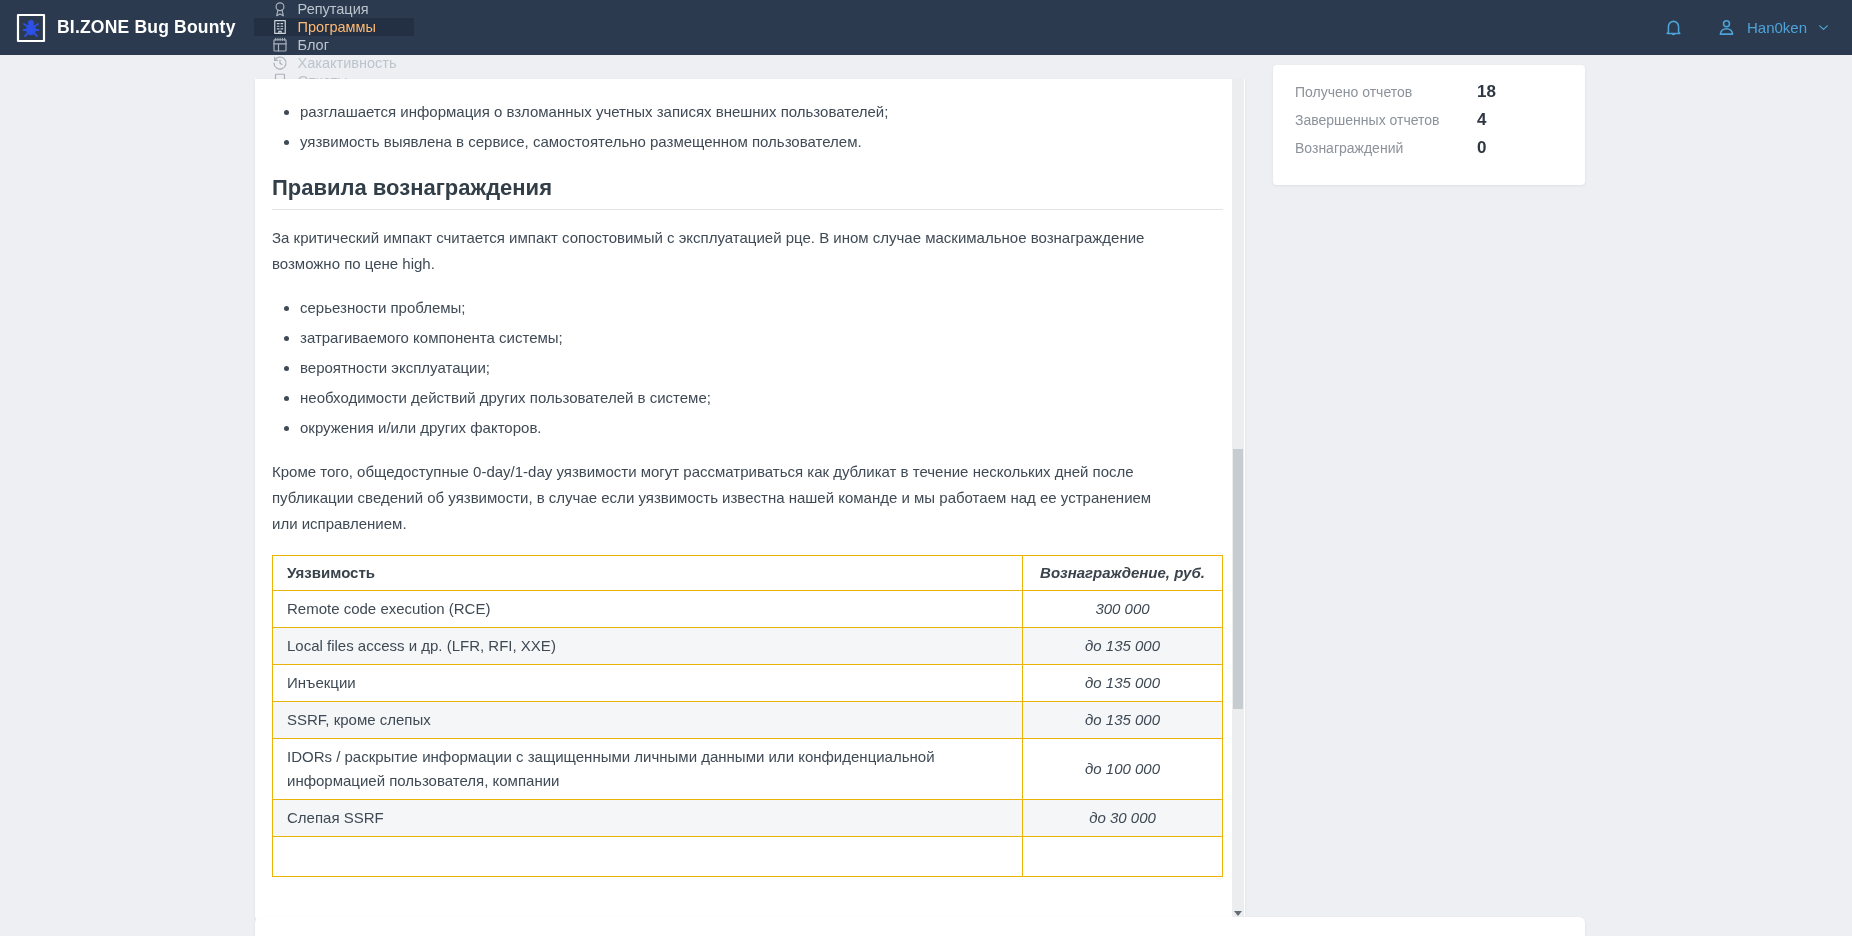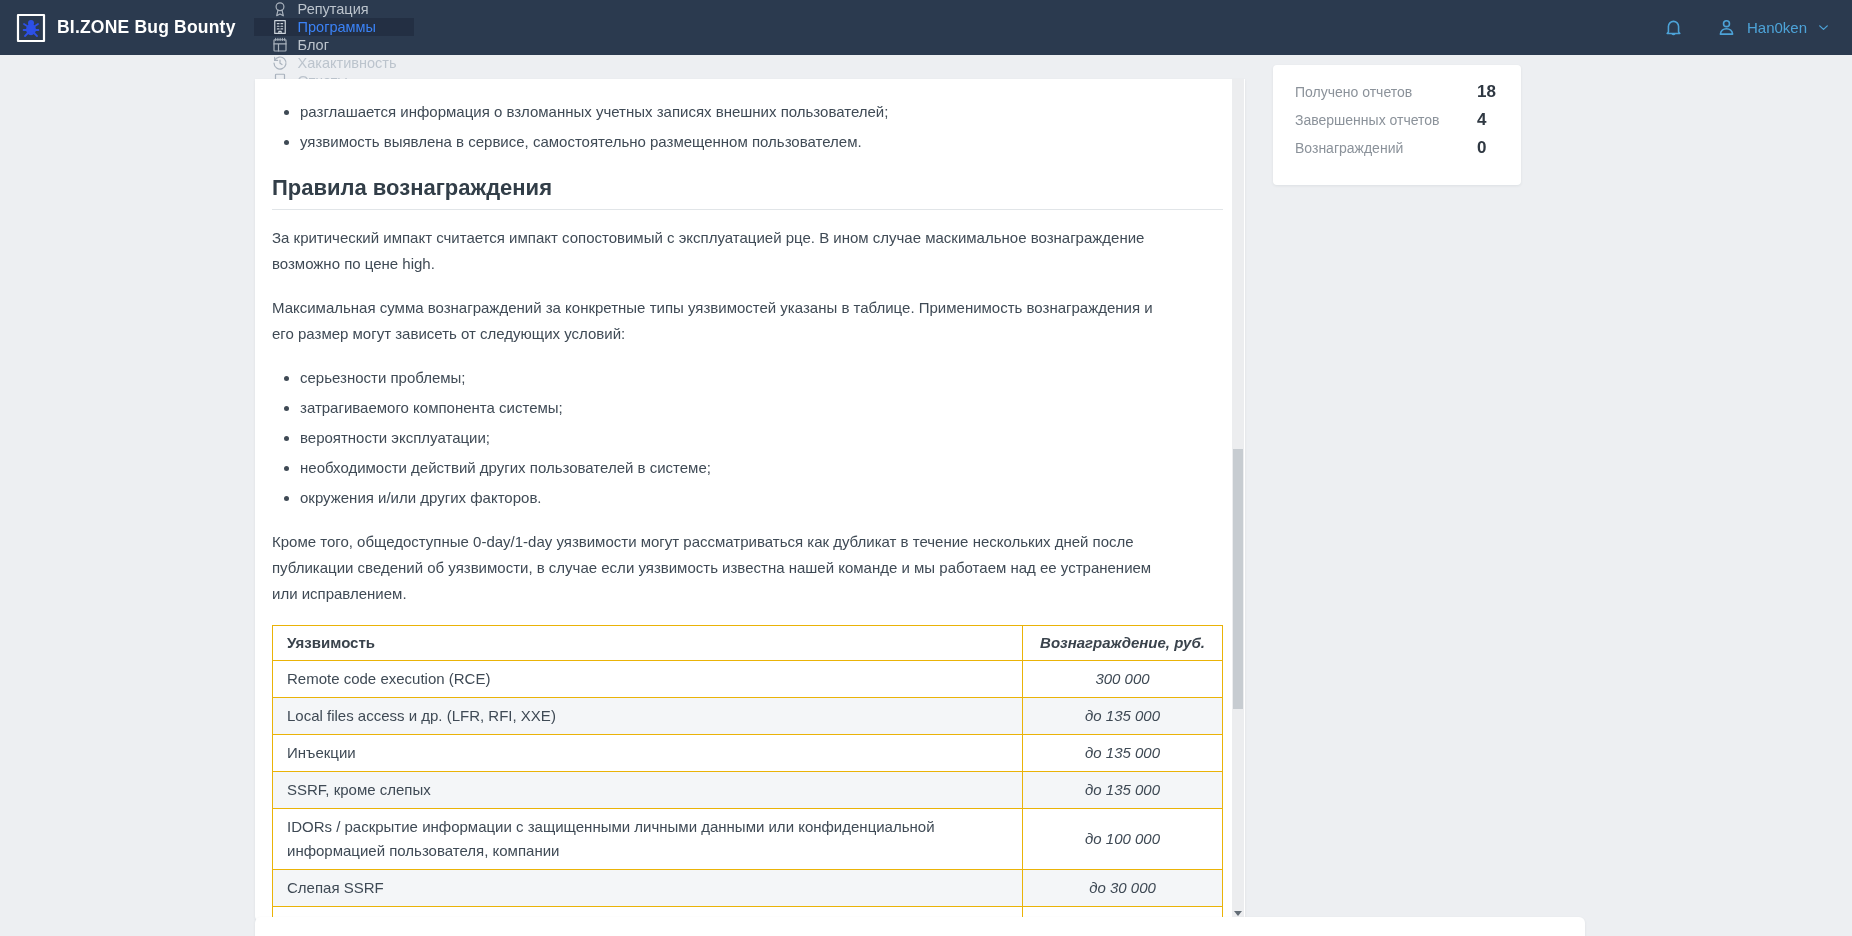--- a/index.html
+++ b/index.html
@@ -16,21 +16,21 @@
     background:#2b3a4f; display:flex; align-items:stretch; padding:0 22px 0 16px;justify-content:center;
   }
   .brand { display:flex; align-items:center; gap:11px; margin-right:18px; }
   .brand-title { color:#ffffff; font-size:17.5px; font-weight:bold; letter-spacing:.2px; white-space:nowrap; }
   .nav-items { display:flex; align-items:stretch;flex-direction:column; }
   .nav-item {
     display:flex; align-items:center; gap:9px; padding:0 17px;
     color:#bcc4cd; font-size:14.5px; cursor:pointer; white-space:nowrap;
   }
   .nav-item svg { stroke:#a9b2bd; }
-  .nav-item.active { background:#232f43; color:#3b82f6; }
+  .nav-item.active { background:#232f43; color:#fdba74; }
   .nav-item.active svg { stroke:#ccd3da; }
   .nav-right { margin-left:auto; display:flex; align-items:center; gap:32px; }
   .icon-btn { background:none; border:none; padding:0; cursor:pointer; display:flex; align-items:center; }
   .user-menu { display:flex; align-items:center; gap:10px; color:#4da3d8; font-size:15px; cursor:pointer; }
   
   .main-card {
     position:absolute; left:255px; top:55px; width:990px; height:843px;
     background:#ffffff; border-radius:0 0 6px 6px; overflow:hidden;
     box-shadow:0 1px 3px rgba(35,46,60,.08);
     margin-top:24px;
@@ -51,21 +51,21 @@
   
   .scrollbar {
     position:absolute; top:0; right:1px; width:12px; height:100%;
     background:#ecedef;
   }
   .scroll-thumb { position:absolute; left:1px; top:370px; width:10px; height:260px; background:#c7ccd1; }
   .scroll-down-btn { position:absolute; left:0; bottom:2px; width:12px; height:14px; display:flex; align-items:center; justify-content:center; background:#ecedef; border:none; padding:0; cursor:pointer; }
   .scroll-down-btn::after { content:""; width:0; height:0; border-left:4px solid transparent; border-right:4px solid transparent; border-top:5px solid #636d76; }
   
   .stats-card {
-    position:absolute; left:1273px; top:65px; width:248px; height:120px;
+    position:absolute; left:1273px; top:65px; width:312px; height:120px;
     background:#ffffff; border-radius:4px; box-shadow:0 1px 3px rgba(35,46,60,.08);
     padding:17px 20px 16px 22px;
   }
   .stat-row { display:grid; grid-template-columns:160px 1fr; align-items:center; margin-bottom:8px; }
   .stat-label { color:#8b929a; font-size:14px; }
   .stat-value { color:#2f3842; font-size:17px; font-weight:bold; padding-left:22px; }
   
   .bottom-card {
     position:absolute; left:255px; top:917px; width:1330px; height:30px;
     background:#ffffff; border-radius:6px 6px 0 0; box-shadow:0 1px 3px rgba(35,46,60,.08);
@@ -161,21 +161,20 @@
 
     <ul>
       <li>разглашается информация о взломанных учетных записях внешних пользователей;</li>
       <li>уязвимость выявлена в сервисе, самостоятельно размещенном пользователем.</li>
     </ul>
 
     <h2>Правила вознаграждения</h2>
     <hr>
 
     <p>За критический импакт считается импакт сопостовимый с эксплуатацией рце. В ином случае маскимальное вознаграждение возможно по цене high.</p>
-    <p>Максимальная сумма вознаграждений за конкретные типы уязвимостей указаны в таблице. Применимость вознаграждения и его размер могут зависеть от следующих условий:</p>
 
     <ul>
       <li>серьезности проблемы;</li>
       <li>затрагиваемого компонента системы;</li>
       <li>вероятности эксплуатации;</li>
       <li>необходимости действий других пользователей в системе;</li>
       <li>окружения и/или других факторов.</li>
     </ul>
 
     <p>Кроме того, общедоступные 0-day/1-day уязвимости могут рассматриваться как дубликат в течение нескольких дней после публикации сведений об уязвимости, в случае если уязвимость известна нашей команде и мы работаем над ее устранением или исправлением.</p>

